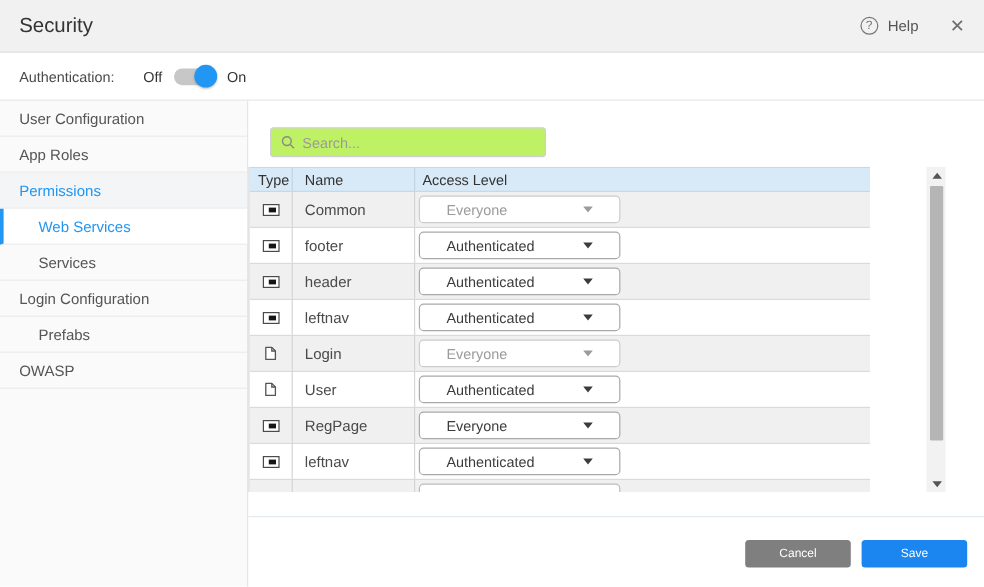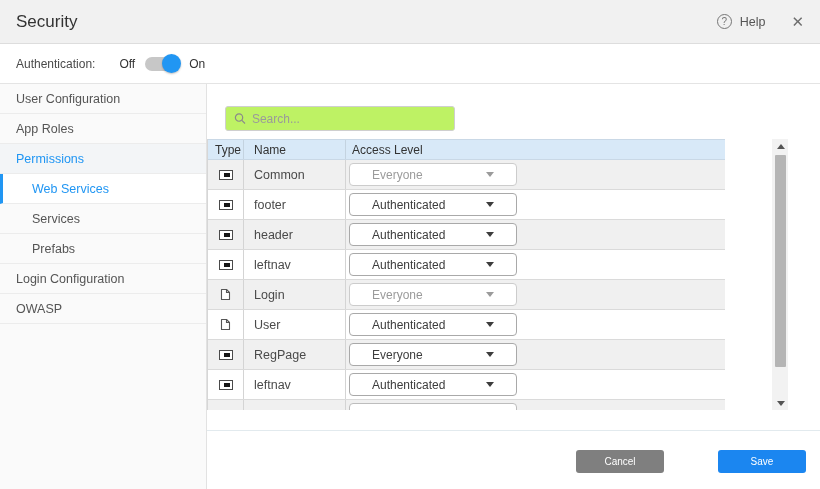--- a/index.html
+++ b/index.html
@@ -135,21 +135,21 @@
     display:flex; justify-content:flex-end; gap:9px;
     padding-right:14px; margin-top:19px;
   }
   .btn {
     width:88px; height:23px; border:none; border-radius:3px;
     font-size:10px; color:#fff; cursor:pointer;
     font-family:"Liberation Sans", sans-serif;
     display:flex; align-items:center; justify-content:center;
   }
   .btn.cancel { background:#7f7f7f; }
-  .btn.save { background:#1b86f0;margin-left:45px; }
+  .btn.save { background:#1b86f0; }
 </style>
 </head>
 <body>
 
 <div class="app">
 
   <div class="top-header">
     <div class="page-title">Security</div>
     <div class="header-right">
       <span class="help-circle">?</span>
@@ -168,22 +168,22 @@
   </div>
 
   <div class="body">
 
     <div class="sidebar">
       <div class="side-item">User Configuration</div>
       <div class="side-item">App Roles</div>
       <div class="side-item blue parent-hl">Permissions</div>
       <div class="side-item sub active">Web Services</div>
       <div class="side-item sub">Services</div>
+      <div class="side-item">Login Configuration</div>
       <div class="side-item sub">Prefabs</div>
-      <div class="side-item">Login Configuration</div>
       <div class="side-item">OWASP</div>
     </div>
 
     <div class="content">
 
       <div class="search-box">
         <svg width="13" height="13" viewBox="0 0 13 13">
           <circle cx="5.5" cy="5.5" r="4" fill="none" stroke="#8a8a8a" stroke-width="1.3"></circle>
           <line x1="8.6" y1="8.6" x2="12" y2="12" stroke="#8a8a8a" stroke-width="1.3"></line>
         </svg>

